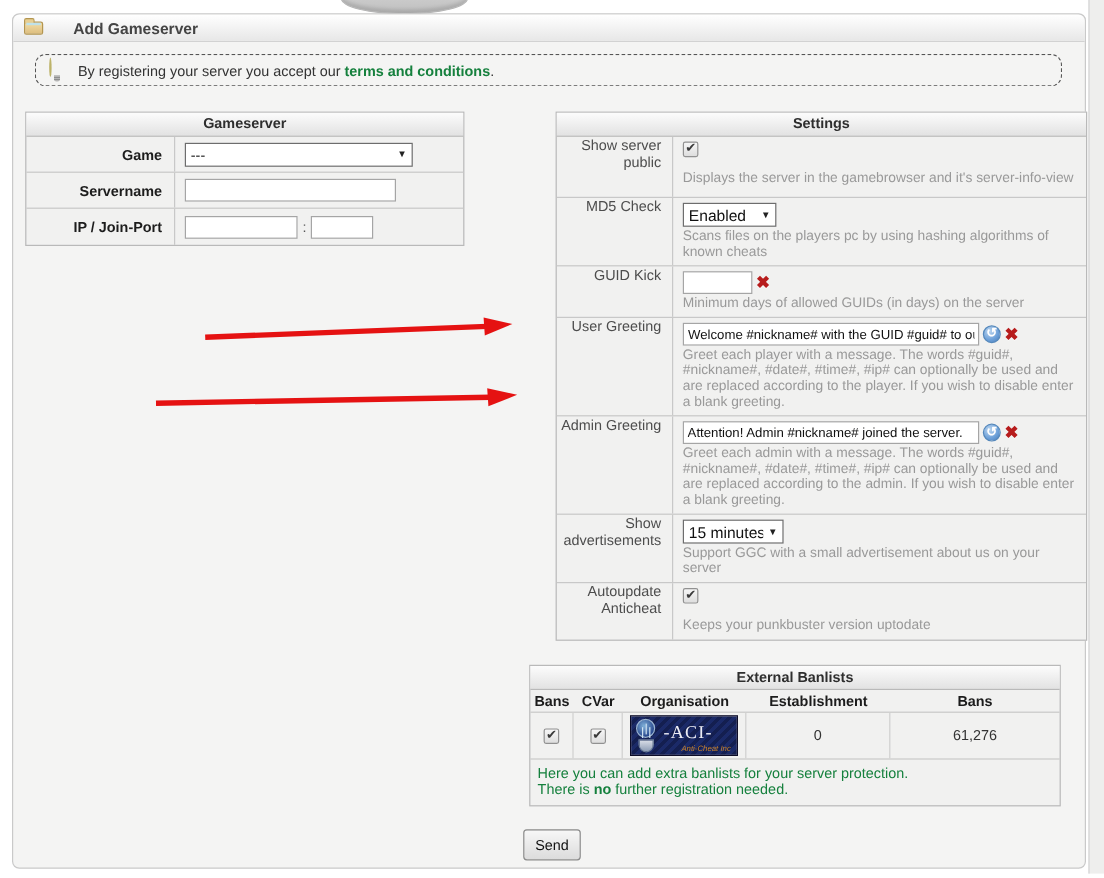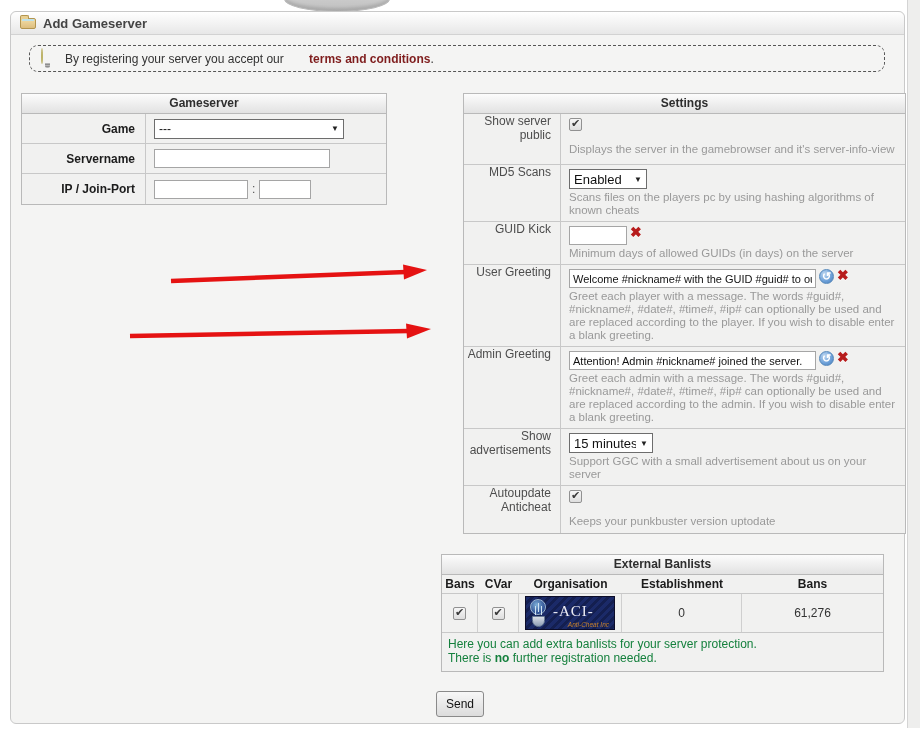--- a/index.html
+++ b/index.html
@@ -27,21 +27,21 @@
   }
 
   .container {
     position:absolute; left:10px; top:11px; width:895px; height:713px;
     background:#f4f4f3; border:1px solid #c9c9c9; border-radius:6px;
     z-index:1;
   }
 
   
   .titlebar {
-    height:23px; display:flex; align-items:center; gap:7px; padding-left:9px;
+    height:23px; display:flex; align-items:center; gap:25px; padding-left:9px;
     background:linear-gradient(#ffffff,#e7e7e7);
     border-bottom:1px solid #d2d2d2; border-radius:6px 6px 0 0;
   }
   .folder-icon { position:relative; width:16px; height:11px;
     background:linear-gradient(#f2dda6,#ddbe7f); border:1px solid #b3954f; border-radius:1px 2px 2px 2px; }
   .folder-icon::before { content:""; position:absolute; left:-1px; top:-4px; width:7px; height:4px;
     background:#e8cf92; border:1px solid #b3954f; border-bottom:none; border-radius:2px 2px 0 0; }
   .folder-icon::after { content:""; position:absolute; left:1px; top:0; width:12px; height:2px; background:#bfe2ea; }
   .page-title { font-size:13px; font-weight:bold; color:#444; }
 
@@ -51,21 +51,21 @@
     border:1px dashed #555; border-radius:9px;
     display:flex; align-items:center; gap:11px; padding-left:11px;
     color:#333;
   }
   .bulb-icon { position:relative; width:13px; height:19px; }
   .bulb-icon .glass { width:13px; height:14px; border-radius:50% 50% 44% 44%;
     background:radial-gradient(circle at 38% 32%, #fcfad2, #e9e089 70%, #d8cd6d);
     border:1px solid #bdb369; }
   .bulb-icon .base { position:absolute; left:4px; bottom:0; width:5px; height:5px;
     background:repeating-linear-gradient(#b5b5b5 0 1px, #8e8e8e 1px 2px); border-radius:0 0 2px 2px; }
-  .notice-link { font-weight:bold; color:#7f1d1d; cursor:pointer;margin-left:22px; }
+  .notice-link { font-weight:bold; color:#15803d; cursor:pointer; }
 
   
   .panel { position:absolute; border:1px solid #b9b9b9; background:#f1f1f0; }
   .panel-header {
     height:20px; line-height:19px; text-align:center; font-weight:bold; font-size:12px; color:#2e2e2e;
     background:linear-gradient(#fcfcfc,#e2e2e2); border-bottom:1px solid #b9b9b9;
   }
 
   
   .gs-table { left:10px; top:81px; width:366px; }
@@ -89,21 +89,21 @@
   .inp-ip { width:94px; } .inp-port { width:52px; }
   .ip-colon { color:#555; }
 
   
   .set-table { left:430px; top:81px; width:443px;margin-left:22px; }
   .set-row { display:flex; align-items:stretch; border-bottom:1px solid #c8c8c8; }
   .set-row:last-child { border-bottom:none; }
   .set-label { width:97px; border-right:1px solid #c8c8c8; text-align:right; padding:0 9px 0 2px;
     color:#4d4d4d; line-height:14px; }
   .set-content { flex:1; padding:4px 6px 4px 8px; }
-  .control-line { display:flex; align-items:flex-start; gap:3px; }
+  .control-line { display:flex; align-items:center; gap:3px; }
   .desc { color:#999; font-size:11.5px; line-height:13px; margin-top:2px; }
   .desc.gap { margin-top:12px; }
   .r1 { min-height:51px; } .r2 { min-height:55px; } .r3 { min-height:41px; }
   .r4 { min-height:61px; } .r5 { min-height:65px; } .r6 { min-height:43px; }
   .r7 { min-height:52px; } .r8 { min-height:47px; }
 
   .checkbox { width:13px; height:13px; border:1px solid #919191; border-radius:2px;
     background:linear-gradient(#f6f6f6,#dedede); position:relative; cursor:pointer; }
   .checkbox.checked::after { content:"\2714"; position:absolute; left:1px; top:-2px; font-size:11px; color:#3a3a3a; }
 
@@ -201,21 +201,21 @@
       <div class="set-label">Show server public</div>
       <div class="set-content">
         <div class="control-line">
           <span class="checkbox checked"></span>
         </div>
         <div class="desc gap">Displays the server in the gamebrowser and it's server-info-view</div>
       </div>
     </div>
 
     <div class="set-row r2">
-      <div class="set-label">MD5 Scans</div>
+      <div class="set-label">MD5 Check</div>
       <div class="set-content">
         <div class="control-line">
           <div class="ui-select sel-md5">
             <span class="sel-val">Enabled</span>
             <span class="sel-arrow">▼</span>
           </div>
         </div>
         <div class="desc">Scans files on the players pc by using hashing algorithms of known cheats</div>
       </div>
     </div>

